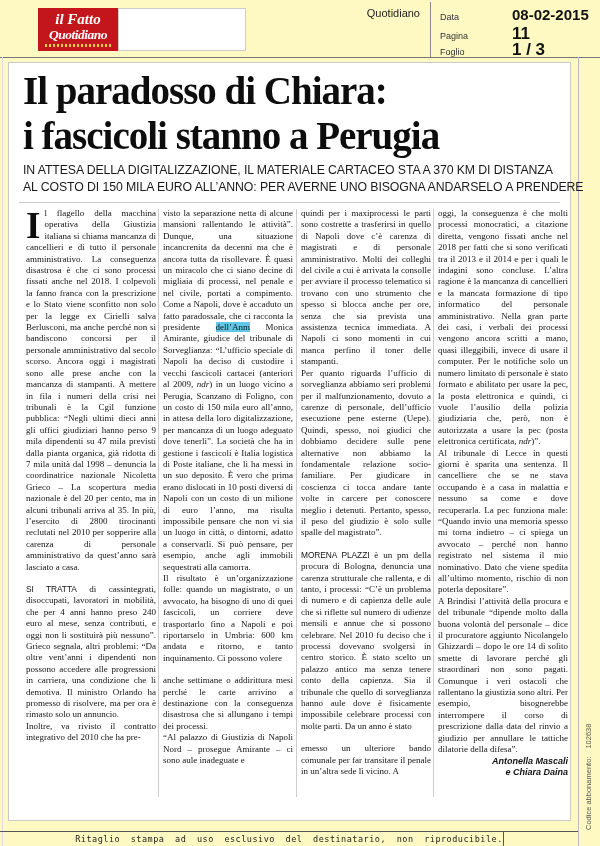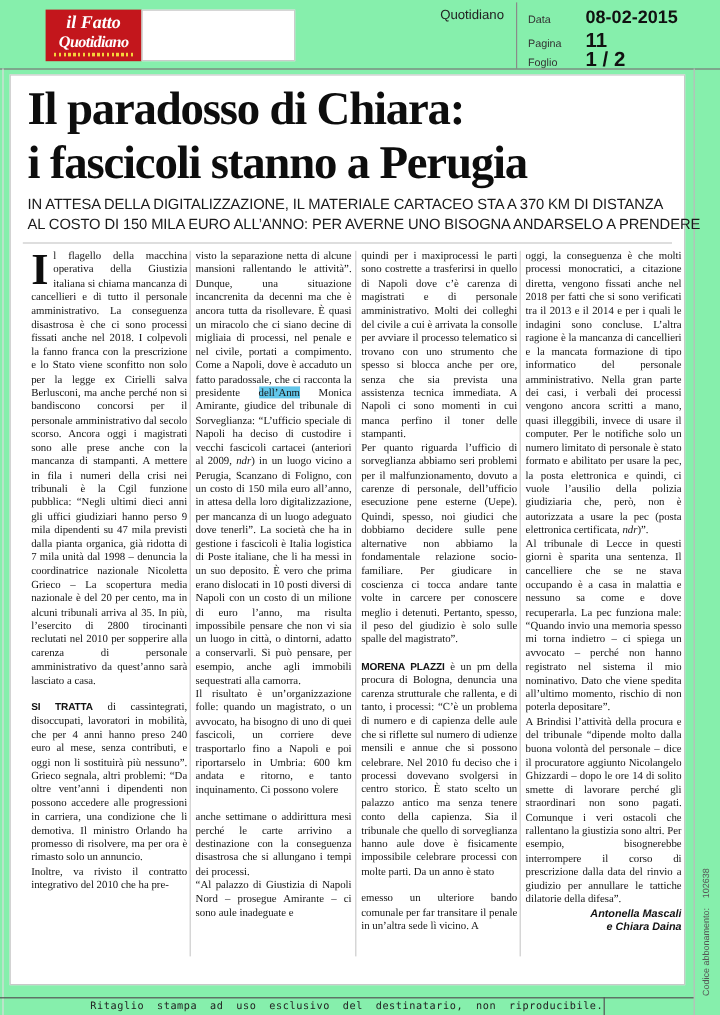--- a/index.html
+++ b/index.html
@@ -1,30 +1,30 @@
 <!DOCTYPE html>
 <html lang="it"><head>
 <meta charset="utf-8">
 <style>
   html,body{margin:0;padding:0;background:#fff;}
-  #page{position:relative;width:600px;height:846px;background:#86efac;overflow:hidden;
+  #page{position:relative;width:600px;height:846px;background:#fef9c3;overflow:hidden;
         font-family:"Liberation Serif",serif;color:#111;}
   
   .logo{position:absolute;left:38px;top:8px;width:80px;height:43px;background:#c3161c;
         color:#fff;text-align:center;overflow:hidden;}
   .logo-l1{font-size:15px;font-weight:700;font-style:italic;line-height:17px;margin-top:3px;}
   .logo-l2{font-size:13.5px;font-weight:700;font-style:italic;line-height:14px;letter-spacing:-0.5px;}
   .logo-tag{height:3px;margin:2px 7px 0 7px;
         background:repeating-linear-gradient(90deg,#f5d23c 0 2px,#c3161c 2px 4px);}
   .adj-box{position:absolute;left:118px;top:8px;width:126px;height:41px;border:1px solid #ccc;background:#fff;}
   .pub-label{position:absolute;left:300px;top:7px;width:120px;text-align:right;
         font-family:"Liberation Sans",sans-serif;font-size:11px;color:#222;}
   .meta-divider{position:absolute;left:430px;top:2px;width:1px;height:55px;background:#8a8a8a;}
   .meta-row{position:absolute;left:440px;font-family:"Liberation Sans",sans-serif;}
-  .meta-label{display:inline-block;width:48px;font-size:9px;color:#333;vertical-align:baseline;}
+  .meta-label{display:inline-block;width:72px;font-size:9px;color:#333;vertical-align:baseline;}
   .meta-value{font-weight:700;color:#111;}
   .mv-big{font-size:15px;}
   .mv-mid{font-size:17px;}
   .header-rule{position:absolute;left:0;top:57px;width:600px;height:1px;background:#777;}
   .left-edge{position:absolute;left:2px;top:57px;width:1px;height:789px;background:#ddd;}
   .right-divider{position:absolute;left:578px;top:57px;width:1px;height:789px;background:#bbb;}
   
   .article-box{position:absolute;left:8px;top:62px;width:561px;height:757px;border:1px solid #c9c9c9;background:#fff;}
   .headline{position:absolute;left:14px;top:5px;font-size:39px;line-height:45px;font-weight:700;
         letter-spacing:-1px;color:#0d0d0d;white-space:nowrap;}
@@ -33,21 +33,21 @@
   .cols-rule{position:absolute;left:10px;top:139px;width:541px;height:1px;background:#c9c9c9;}
   .col{position:absolute;top:145px;width:130px;height:596px;overflow:hidden;text-align:justify;
         font-size:9px;line-height:11.4px;color:#131313;}
   .col-1{left:17px;} .col-2{left:154px;} .col-3{left:292px;} .col-4{left:429px;}
   .vrule{position:absolute;top:146px;width:1px;height:588px;background:#ccc;}
   .vr-1{left:149px;} .vr-2{left:287px;} .vr-3{left:424px;}
   .para{margin:0;}
   .para.gap{margin-top:11px;}
   .para.right{text-align:right;}
   .dropcap{float:left;font-size:37px;line-height:32px;padding:2px 4px 0 0;font-weight:700;color:#0d0d0d;}
-  .lead{font-family:"Liberation Sans",sans-serif;font-weight:700;font-size:8.4px;letter-spacing:-0.1px;}
+  .lead{font-family:"Liberation Sans",sans-serif;font-weight:400;font-size:8.4px;letter-spacing:-0.1px;}
   .it{font-style:italic;}
   .hl{background:#62c6e9;}
   .sig{font-family:"Liberation Sans",sans-serif;font-weight:700;font-style:italic;font-size:9px;margin-left:41px;}
   
   .footer-strip{position:absolute;left:0;top:831px;width:578px;height:14px;border-top:1px solid #555;
         border-bottom:1px solid #555;text-align:center;line-height:14px;
         font-family:"DejaVu Sans Mono","Liberation Mono",monospace;font-size:8.5px;
         letter-spacing:0.5px;word-spacing:5px;color:#222;}
   .footer-divider{position:absolute;left:503px;top:831px;width:1px;height:16px;background:#555;}
   .codice{position:absolute;left:584px;top:830px;transform-origin:0 0;transform:rotate(-90deg);
@@ -68,21 +68,21 @@
   <div class="pub-label">Quotidiano</div>
   <div class="meta-divider"></div>
 
   <div class="meta-row" style="top:6px;">
     <span class="meta-label">Data</span><span class="meta-value mv-big">08-02-2015</span>
   </div>
   <div class="meta-row" style="top:24px;">
     <span class="meta-label">Pagina</span><span class="meta-value mv-mid">11</span>
   </div>
   <div class="meta-row" style="top:40px;">
-    <span class="meta-label">Foglio</span><span class="meta-value mv-mid">1 / 2</span>
+    <span class="meta-label">Foglio</span><span class="meta-value mv-mid">1 / 3</span>
   </div>
 
   <div class="header-rule"></div>
   <div class="left-edge"></div>
   <div class="right-divider"></div>
 
   <div class="article-box">
     <div class="headline">
       <div>Il paradosso di Chiara:</div>
       <div>i fascicoli stanno a Perugia</div>

